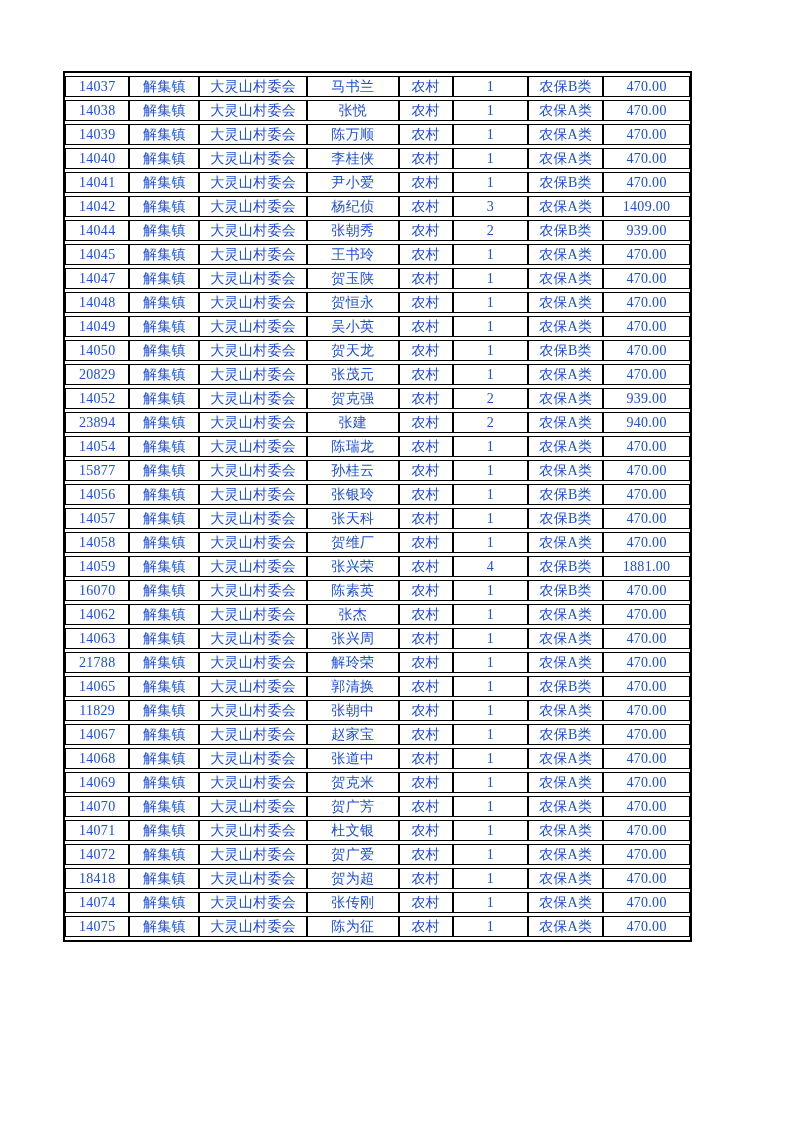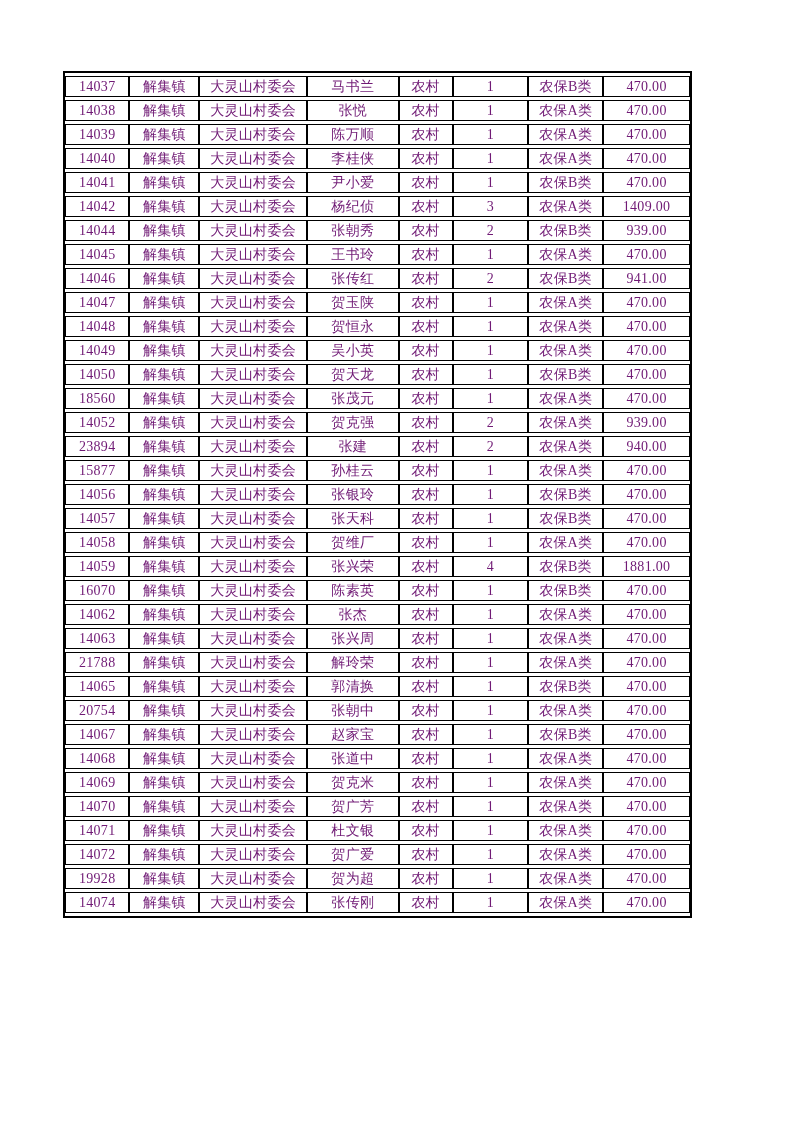--- a/index.html
+++ b/index.html
@@ -7,21 +7,21 @@
     padding: 0;
     background: #ffffff;
   }
   .page {
     position: relative;
     width: 793px;
     height: 1122px;
     background: #ffffff;
     overflow: hidden;
     font-family: "Liberation Serif", "DejaVu Serif", serif;
-    color: #701a75;
+    color: #1d4ed8;
   }
   table.roster {
     position: absolute;
     left: 63px;
     top: 71px;
     width: 629px;
     table-layout: fixed;
     border-collapse: separate;
     border-spacing: 0 3px;
     border: 2px solid #000000;
@@ -138,100 +138,100 @@
           <td>14045</td>
           <td>解集镇</td>
           <td>大灵山村委会</td>
           <td>王书玲</td>
           <td>农村</td>
           <td>1</td>
           <td>农保A类</td>
           <td>470.00</td>
         </tr>
         <tr>
-          <td>14046</td>
-          <td>解集镇</td>
-          <td>大灵山村委会</td>
-          <td>张传红</td>
+          <td>14047</td>
+          <td>解集镇</td>
+          <td>大灵山村委会</td>
+          <td>贺玉陕</td>
+          <td>农村</td>
+          <td>1</td>
+          <td>农保A类</td>
+          <td>470.00</td>
+        </tr>
+        <tr>
+          <td>14048</td>
+          <td>解集镇</td>
+          <td>大灵山村委会</td>
+          <td>贺恒永</td>
+          <td>农村</td>
+          <td>1</td>
+          <td>农保A类</td>
+          <td>470.00</td>
+        </tr>
+        <tr>
+          <td>14049</td>
+          <td>解集镇</td>
+          <td>大灵山村委会</td>
+          <td>吴小英</td>
+          <td>农村</td>
+          <td>1</td>
+          <td>农保A类</td>
+          <td>470.00</td>
+        </tr>
+        <tr>
+          <td>14050</td>
+          <td>解集镇</td>
+          <td>大灵山村委会</td>
+          <td>贺天龙</td>
+          <td>农村</td>
+          <td>1</td>
+          <td>农保B类</td>
+          <td>470.00</td>
+        </tr>
+        <tr>
+          <td>20829</td>
+          <td>解集镇</td>
+          <td>大灵山村委会</td>
+          <td>张茂元</td>
+          <td>农村</td>
+          <td>1</td>
+          <td>农保A类</td>
+          <td>470.00</td>
+        </tr>
+        <tr>
+          <td>14052</td>
+          <td>解集镇</td>
+          <td>大灵山村委会</td>
+          <td>贺克强</td>
           <td>农村</td>
           <td>2</td>
-          <td>农保B类</td>
-          <td>941.00</td>
-        </tr>
-        <tr>
-          <td>14047</td>
-          <td>解集镇</td>
-          <td>大灵山村委会</td>
-          <td>贺玉陕</td>
-          <td>农村</td>
-          <td>1</td>
-          <td>农保A类</td>
-          <td>470.00</td>
-        </tr>
-        <tr>
-          <td>14048</td>
-          <td>解集镇</td>
-          <td>大灵山村委会</td>
-          <td>贺恒永</td>
-          <td>农村</td>
-          <td>1</td>
-          <td>农保A类</td>
-          <td>470.00</td>
-        </tr>
-        <tr>
-          <td>14049</td>
-          <td>解集镇</td>
-          <td>大灵山村委会</td>
-          <td>吴小英</td>
-          <td>农村</td>
-          <td>1</td>
-          <td>农保A类</td>
-          <td>470.00</td>
-        </tr>
-        <tr>
-          <td>14050</td>
-          <td>解集镇</td>
-          <td>大灵山村委会</td>
-          <td>贺天龙</td>
-          <td>农村</td>
-          <td>1</td>
-          <td>农保B类</td>
-          <td>470.00</td>
-        </tr>
-        <tr>
-          <td>18560</td>
-          <td>解集镇</td>
-          <td>大灵山村委会</td>
-          <td>张茂元</td>
-          <td>农村</td>
-          <td>1</td>
-          <td>农保A类</td>
-          <td>470.00</td>
-        </tr>
-        <tr>
-          <td>14052</td>
-          <td>解集镇</td>
-          <td>大灵山村委会</td>
-          <td>贺克强</td>
+          <td>农保A类</td>
+          <td>939.00</td>
+        </tr>
+        <tr>
+          <td>23894</td>
+          <td>解集镇</td>
+          <td>大灵山村委会</td>
+          <td>张建</td>
           <td>农村</td>
           <td>2</td>
           <td>农保A类</td>
-          <td>939.00</td>
-        </tr>
-        <tr>
-          <td>23894</td>
-          <td>解集镇</td>
-          <td>大灵山村委会</td>
-          <td>张建</td>
-          <td>农村</td>
-          <td>2</td>
-          <td>农保A类</td>
           <td>940.00</td>
         </tr>
         <tr>
+          <td>14054</td>
+          <td>解集镇</td>
+          <td>大灵山村委会</td>
+          <td>陈瑞龙</td>
+          <td>农村</td>
+          <td>1</td>
+          <td>农保A类</td>
+          <td>470.00</td>
+        </tr>
+        <tr>
           <td>15877</td>
           <td>解集镇</td>
           <td>大灵山村委会</td>
           <td>孙桂云</td>
           <td>农村</td>
           <td>1</td>
           <td>农保A类</td>
           <td>470.00</td>
         </tr>
         <tr>
@@ -318,21 +318,21 @@
           <td>14065</td>
           <td>解集镇</td>
           <td>大灵山村委会</td>
           <td>郭清换</td>
           <td>农村</td>
           <td>1</td>
           <td>农保B类</td>
           <td>470.00</td>
         </tr>
         <tr>
-          <td>20754</td>
+          <td>11829</td>
           <td>解集镇</td>
           <td>大灵山村委会</td>
           <td>张朝中</td>
           <td>农村</td>
           <td>1</td>
           <td>农保A类</td>
           <td>470.00</td>
         </tr>
         <tr>
           <td>14067</td>
@@ -388,34 +388,44 @@
           <td>14072</td>
           <td>解集镇</td>
           <td>大灵山村委会</td>
           <td>贺广爱</td>
           <td>农村</td>
           <td>1</td>
           <td>农保A类</td>
           <td>470.00</td>
         </tr>
         <tr>
-          <td>19928</td>
+          <td>18418</td>
           <td>解集镇</td>
           <td>大灵山村委会</td>
           <td>贺为超</td>
           <td>农村</td>
           <td>1</td>
           <td>农保A类</td>
           <td>470.00</td>
         </tr>
         <tr>
           <td>14074</td>
           <td>解集镇</td>
           <td>大灵山村委会</td>
           <td>张传刚</td>
+          <td>农村</td>
+          <td>1</td>
+          <td>农保A类</td>
+          <td>470.00</td>
+        </tr>
+        <tr>
+          <td>14075</td>
+          <td>解集镇</td>
+          <td>大灵山村委会</td>
+          <td>陈为征</td>
           <td>农村</td>
           <td>1</td>
           <td>农保A类</td>
           <td>470.00</td>
         </tr>
       </tbody>
   </table>
 </div>
 
 </body></html>

